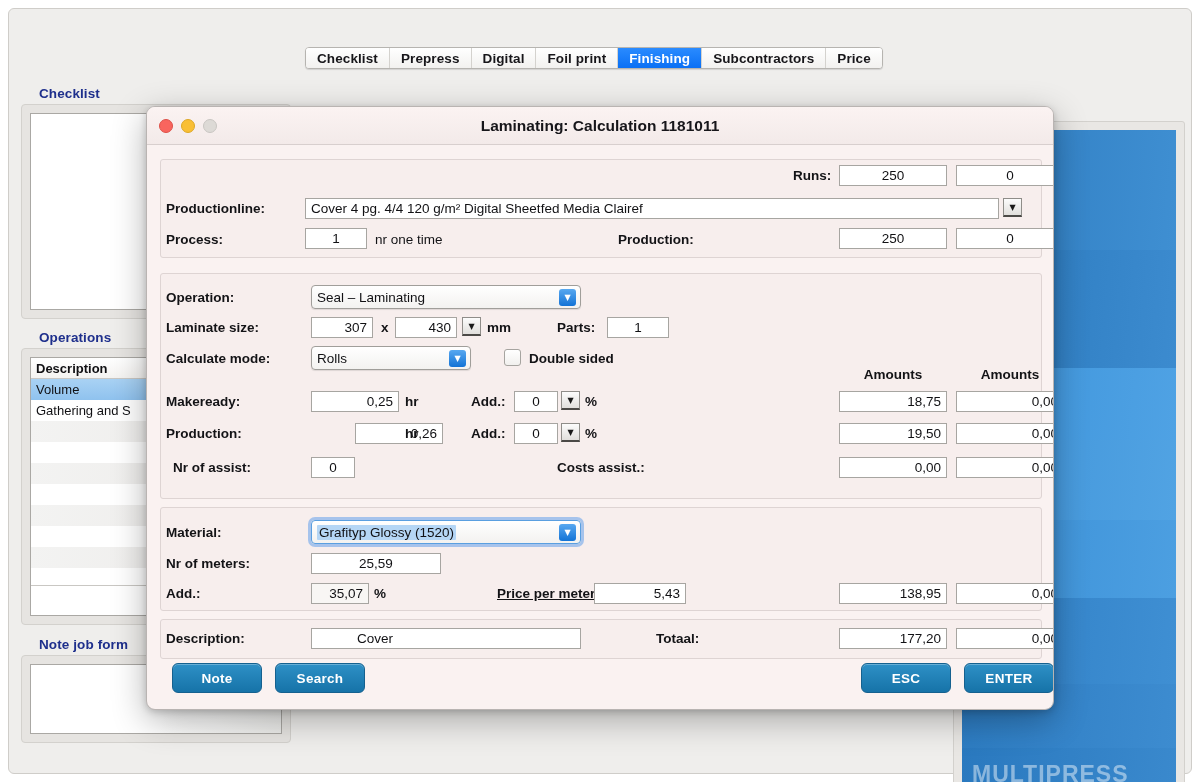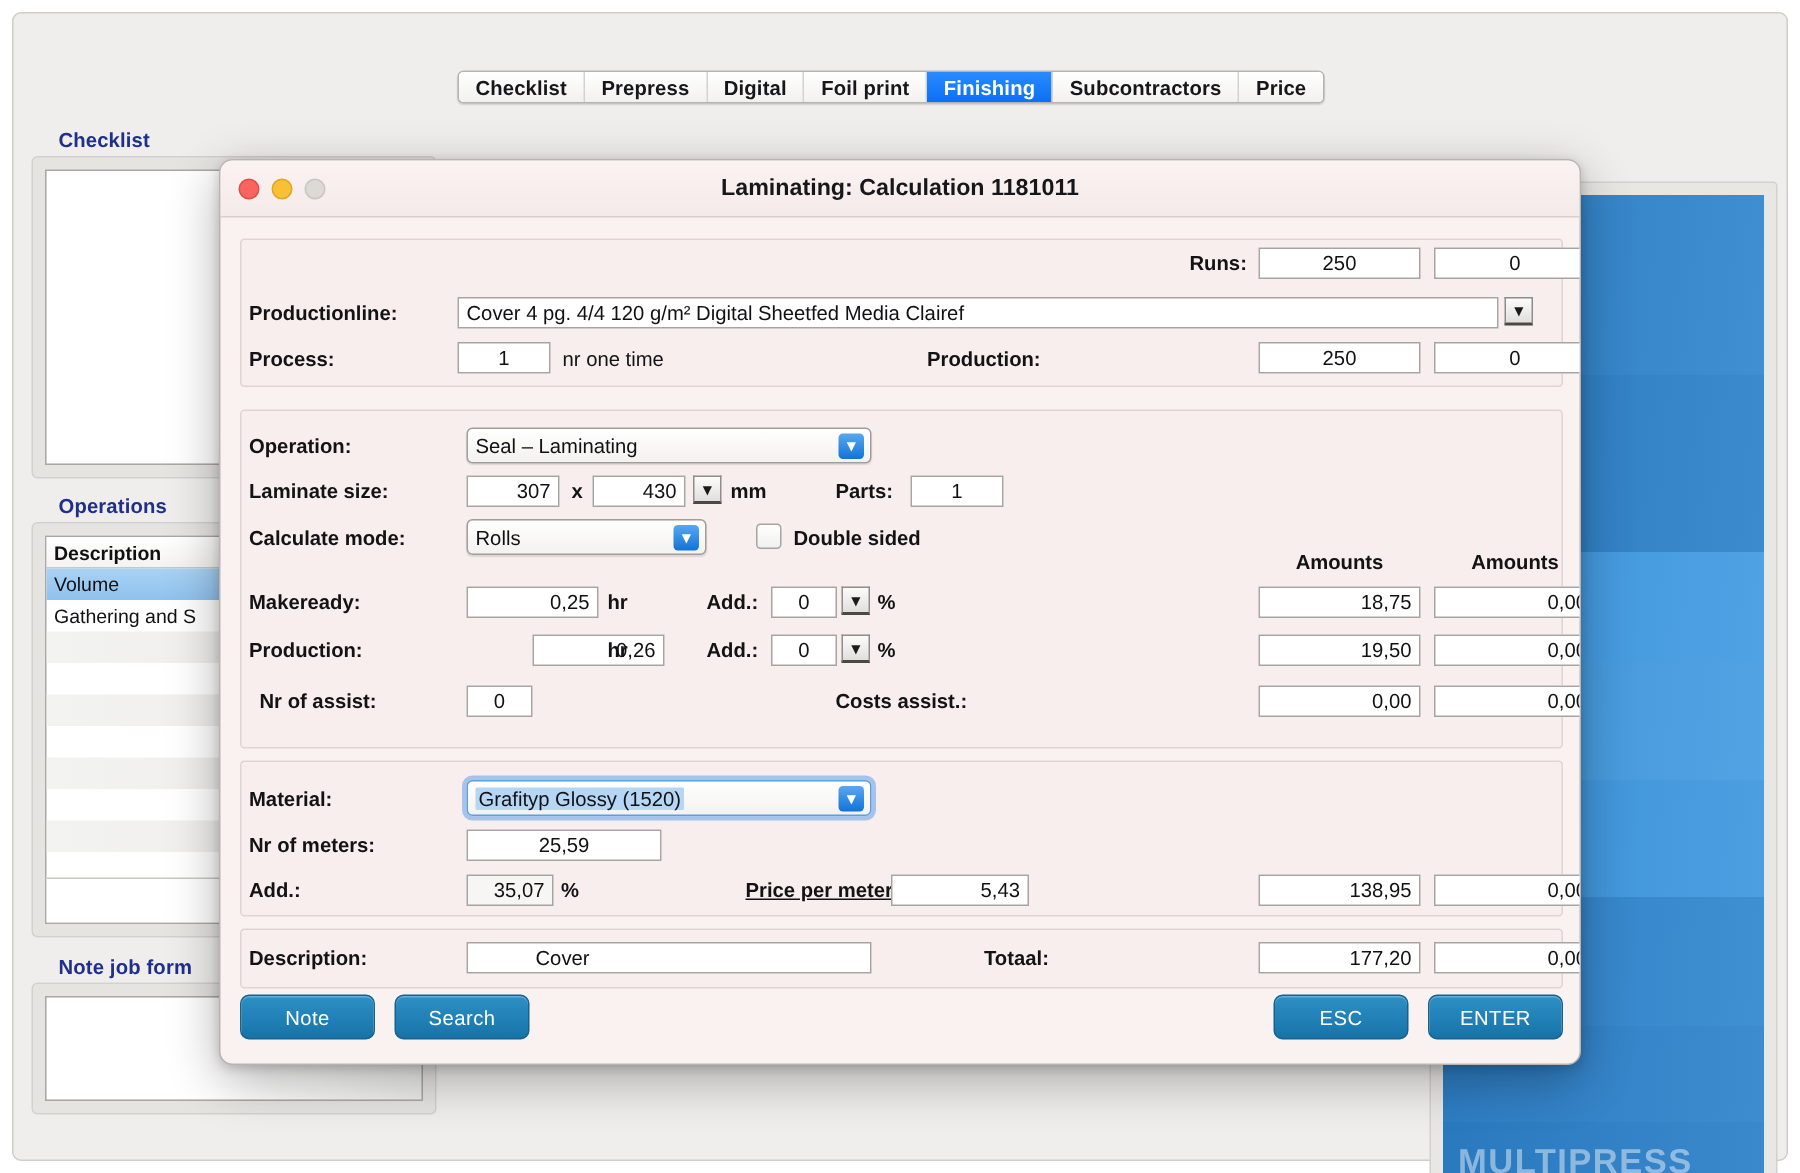--- a/index.html
+++ b/index.html
@@ -231,24 +231,25 @@
     border: 1px solid #a6a4a0;
     border-radius: 3px;
   }
   .btn {
     position: absolute;
     height: 30px;
     border-radius: 6px;
     background: linear-gradient(#2e90c6,#1673a8);
     border: 1px solid #15618f;
     color: #ffffff;
-    font-size: 13.5px; font-weight: normal;
+    font-size: 13.5px; font-weight: bold;
     display: flex; align-items: center; justify-content: center;
     letter-spacing: .3px;
     box-shadow: inset 0 1px 0 rgba(255,255,255,.28);
+    margin-left: 12px;
   }
   .amt-head {
     position: absolute;
     font-size: 13.5px; font-weight: bold; color: #131316;
     text-align: center;
   }
 </style>
 </head>
 <body>
 

